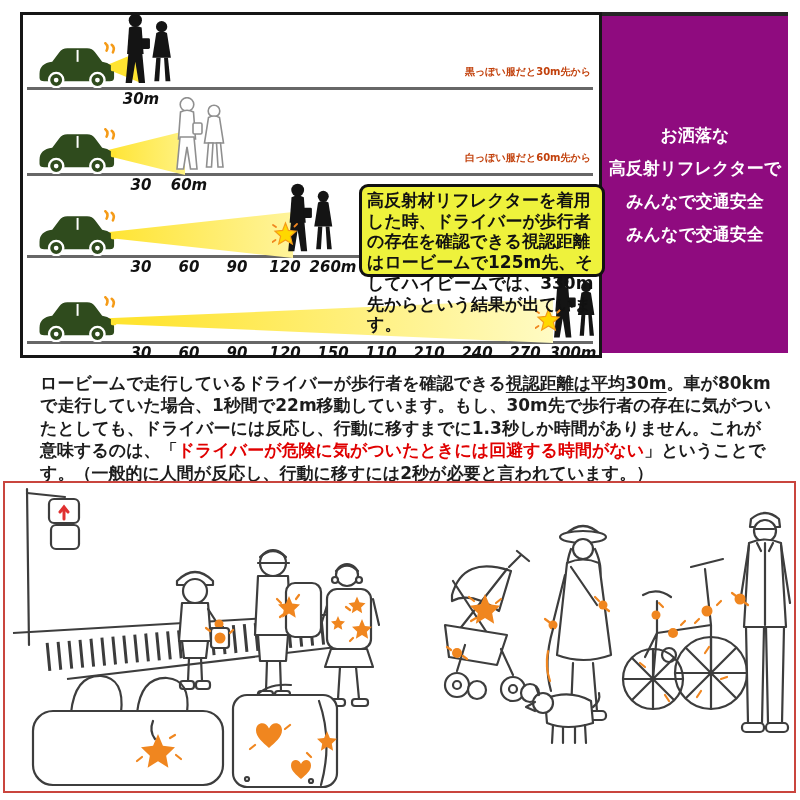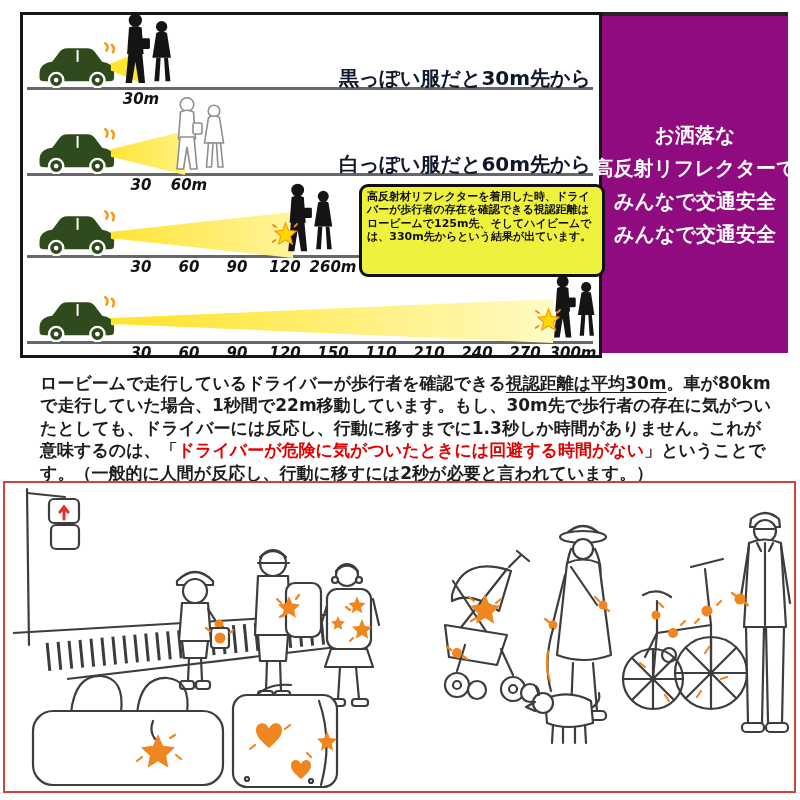--- a/index.html
+++ b/index.html
@@ -14,30 +14,30 @@
   .beam{position:absolute;clip-path:polygon(0 44%,100% 0,100% 100%,0 56%);}
   .beam.b1{background:#FFE431;}
   .beam.b2{background:linear-gradient(90deg,#FFE431,#FFF282);}
   .beam.b3{background:linear-gradient(90deg,#FFE431,#FFF49B);}
   .beam.b4{background:linear-gradient(90deg,#FFE431 8%,#FFFBC4);}
   .couple{position:absolute;}
   .starbadge{position:absolute;width:27px;height:27px;}
   .ticks{position:absolute;display:flex;height:17px;font-style:italic;}
   .ticks span{display:inline-block;width:48px;text-align:center;
               font-size:15px;font-weight:bold;color:#111;line-height:17px;}
-  .caption{position:absolute;right:8px;font-size:20px;font-weight:bold;color:#0f172a;}
+  .caption{position:absolute;right:8px;font-size:10px;font-weight:bold;color:#c2410c;}
   .notebox{position:absolute;left:336px;top:169px;width:246px;height:93px;box-sizing:border-box;
            background:#EEF23C;border:3px solid #111;border-radius:9px;padding:3px 5px;
-           font-size:11px;font-weight:bold;line-height:1.22;color:#111;z-index:5;}
+           font-size:17px;font-weight:bold;line-height:1.22;color:#111;z-index:5;}
 
   
   .side-panel{position:absolute;left:602px;top:12px;width:186px;height:341px;background:#8F0B7F;
               border-top:4px solid #262626;box-sizing:border-box;display:flex;flex-direction:column;
               justify-content:center;align-items:center;}
-  .side-panel div{color:#fff;font-weight:bold;font-size:20px;line-height:33px;
+  .side-panel div{color:#fff;font-weight:bold;font-size:17px;line-height:33px;
                   text-align:center;white-space:nowrap;}
 
   
   .paragraph{position:absolute;left:40px;top:372px;width:732px;font-size:17px;
              font-weight:700;line-height:22.4px;color:#1c1c1c;}
   .seg-underline{text-decoration:underline;text-underline-offset:3px;}
   .seg-red{color:#E00000;}
 
   
   .scene-box{position:absolute;left:3px;top:481px;width:793px;height:312px;box-sizing:border-box;

